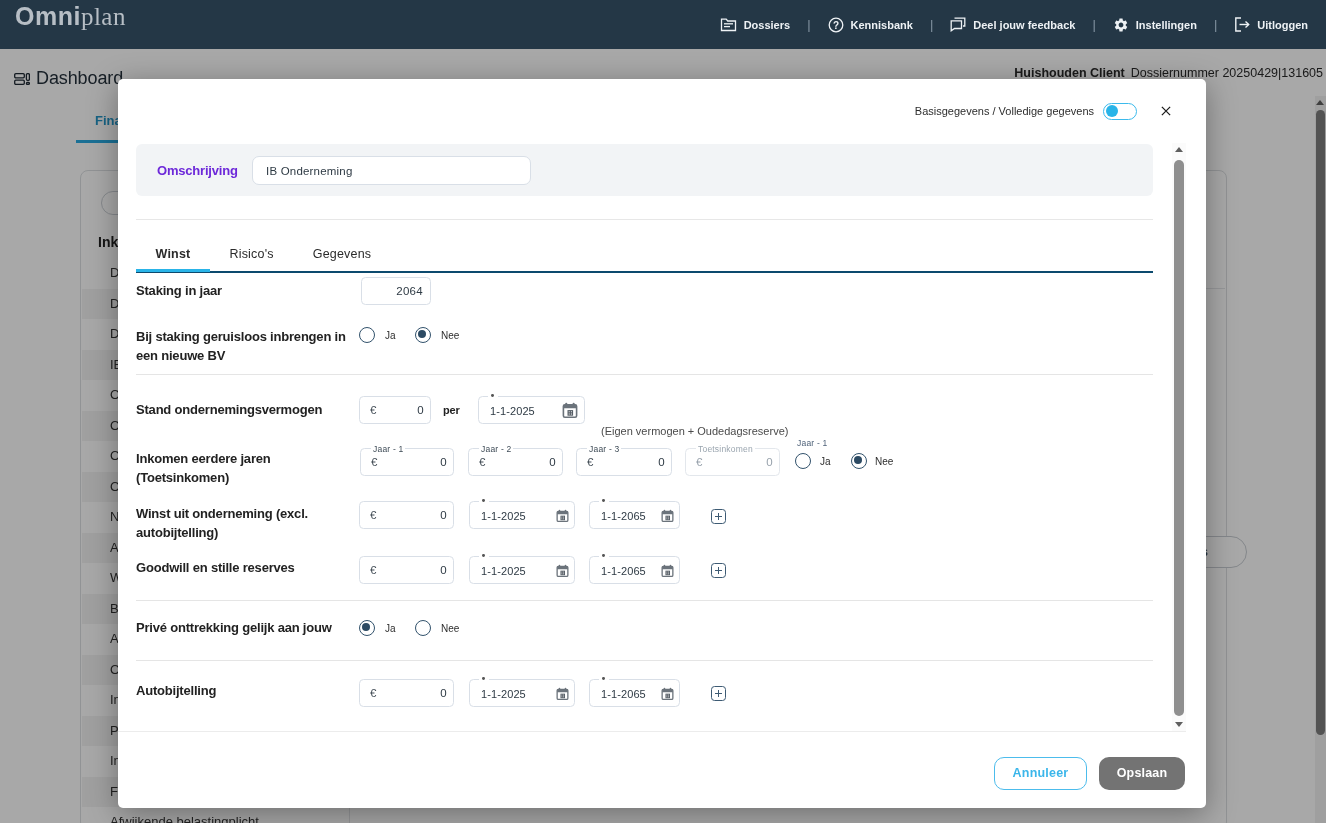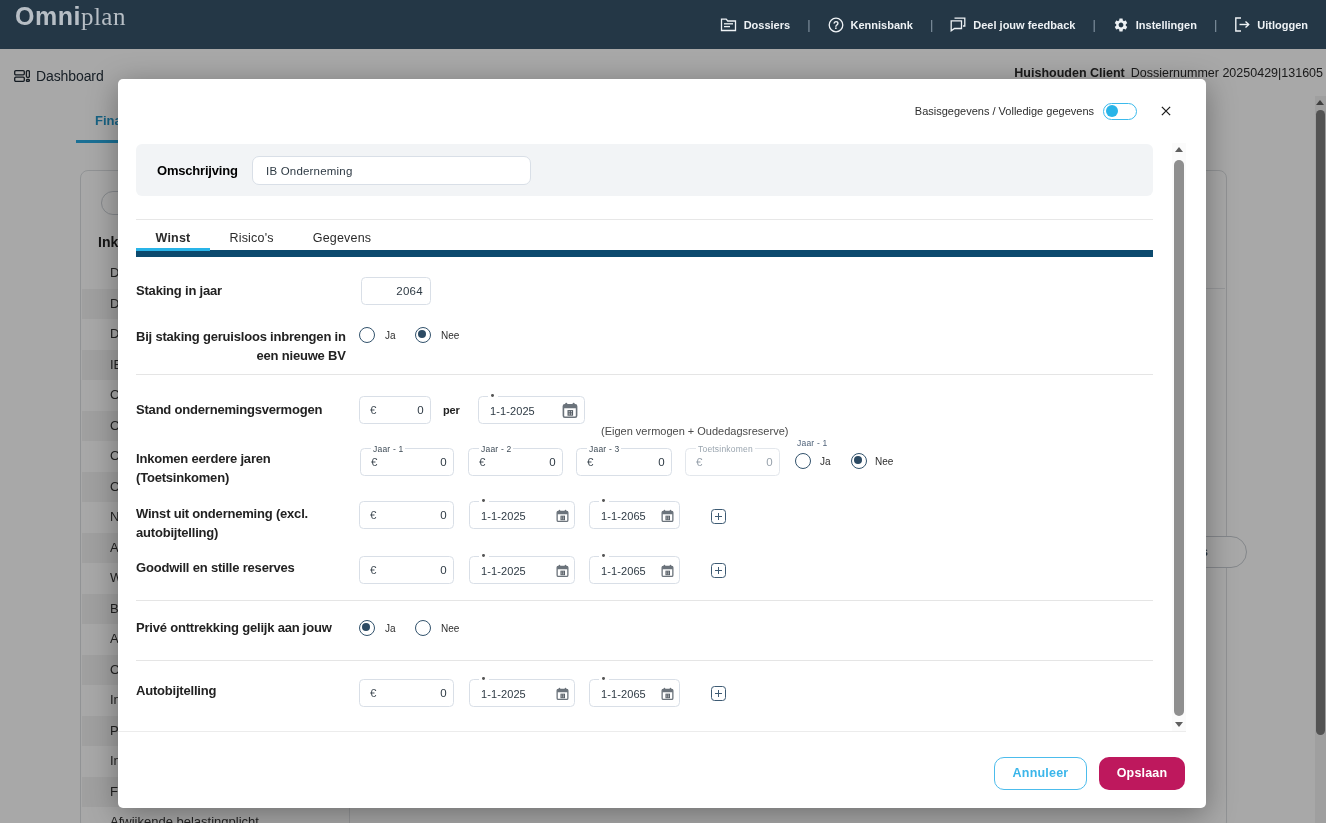--- a/index.html
+++ b/index.html
@@ -11,21 +11,21 @@
   #logo { position:absolute; left:15px; top:4px; font-size:25px; line-height:25px; color:#b7bec5; letter-spacing:0.5px; }
   #logo b { font-weight:700; font-family:"Liberation Sans",sans-serif; }
   #logo span { font-family:"Liberation Serif",serif; font-weight:400; }
   #nav { position:absolute; right:18px; top:0; height:49px; display:flex; align-items:center; color:#eef2f5; font-size:11px; font-weight:bold; letter-spacing:0; }
   #nav .it { display:flex; align-items:center; gap:7px; white-space:nowrap; }
   #nav .sep { color:#8494a2; font-weight:400; margin:0 17px; font-size:13px; }
   #nav svg { display:block; }
 
   
   #bar2 { position:absolute; left:0; top:49px; width:1326px; height:47px; background:#fff; }
-  #crumb { position:absolute; left:14px; top:19px; display:flex; align-items:center; gap:6px; font-size:14px; color:#25313c; letter-spacing:-0.1px; }
+  #crumb { position:absolute; left:14px; top:19px; display:flex; align-items:center; gap:6px; font-size:18px; color:#25313c; letter-spacing:-0.1px; }
   #hhc { position:absolute; right:3px; top:17px; font-size:12.5px; color:#2a2a2a; }
   #hhc b { margin-right:6px; }
 
   
   #page { position:absolute; left:0; top:96px; width:1326px; height:727px; background:#fff; }
   .bgtab { position:absolute; left:95px; top:17px; font-size:13px; font-weight:bold; color:#2496c9; }
   .bgtabline { position:absolute; left:76px; top:44px; width:110px; height:3px; background:#29abe2; }
   #bgcard { position:absolute; left:80px; top:74px; width:1147px; height:660px; background:#fff; border:1px solid #dcdfe2; border-radius:8px; }
   .bgrow { position:absolute; left:1px; width:266px; height:30.5px; font-size:13px; color:#333; line-height:30.5px; padding-left:28px; overflow:hidden; white-space:nowrap; }
   .bgrow.alt { background:#f3f3f3; }
@@ -46,26 +46,26 @@
   
   #modal { position:absolute; left:118px; top:79px; width:1088px; height:729px; background:#fff; border-radius:5px; box-shadow:0 6px 30px rgba(0,0,0,0.35); }
   #mtitle { position:absolute; left:18px; top:21px; font-size:20px; font-weight:bold; color:#1c1c1c; letter-spacing:0.9px; }
   #mtoglbl { position:absolute; right:112px; top:26px; font-size:11px; color:#2d2d2d; }
   #mtoggle { position:absolute; left:985px; top:24px; width:34px; height:17px; border:1.5px solid #3cbaec; border-radius:8.5px; background:#fff; }
   #mtoggle .knob { position:absolute; left:2px; top:1px; width:12px; height:12px; border-radius:50%; background:#29b4e8; }
   #mclose { position:absolute; left:1042px; top:26px; width:12px; height:12px; }
 
   
   #gpanel { position:absolute; left:18px; top:65px; width:1017px; height:52px; background:#f2f4f6; border-radius:6px; }
-  #gpanel .lbl { position:absolute; left:21px; top:19px; font-size:13px; font-weight:bold; color:#000000; letter-spacing:-0.2px; }
+  #gpanel .lbl { position:absolute; left:21px; top:19px; font-size:13px; font-weight:bold; color:#6d28d9; letter-spacing:-0.2px; }
   #gpanel input { position:absolute; left:116px; top:12px; width:279px; height:29px; border:1px solid #d9dfe7; border-radius:7px; font-family:inherit; font-size:11.5px; color:#2e3a44; padding:0 13px; letter-spacing:0.2px; outline:none; }
 
   
   #tabstop { position:absolute; left:18px; top:140px; width:1017px; height:1px; background:#e7e7e7; }
-  #tabs { position:absolute; left:18px; top:141px; width:1017px; height:37px; border-bottom:7px solid #0c4a6e; display:flex; }
+  #tabs { position:absolute; left:18px; top:157px; width:1017px; height:37px; border-bottom:2px solid #0c4a6e; display:flex; }
   #tabs .tab { padding:0 19.5px; font-size:12.5px; color:#2b2b2b; line-height:37px; position:relative; letter-spacing:0.2px; }
   #tabs .tab.on { font-weight:bold; }
   #tabs .tab.on:after { content:""; position:absolute; left:0; right:0; bottom:-1px; height:3px; background:#29b4e8; }
 
   
   .flabel { position:absolute; left:18px; font-size:13px; font-weight:bold; color:#222; letter-spacing:-0.2px; line-height:19px; }
   .divider { position:absolute; left:18px; width:1017px; height:1px; background:#e5e5e5; }
 
   .numin { position:absolute; height:28px; border:1px solid #d9dfe7; border-radius:4.5px; background:#fff; font-size:11.5px; color:#2e3a44; }
   .numin .eur { position:absolute; left:10px; top:7px; color:#454f58; }
@@ -94,21 +94,21 @@
 
   
   #msb { position:absolute; left:1054px; top:64px; width:14px; height:588px; background:#fbfbfb; }
   #msb .th { position:absolute; left:2px; top:17px; width:10px; height:556px; background:#8f8f8f; border-radius:5px; }
   #msb .aru { position:absolute; left:3px; top:4px; width:0; height:0; border-left:4px solid transparent; border-right:4px solid transparent; border-bottom:5px solid #5f5f5f; }
   #msb .ard { position:absolute; left:3px; bottom:4px; width:0; height:0; border-left:4px solid transparent; border-right:4px solid transparent; border-top:5px solid #5f5f5f; }
 
   
   #mfootline { position:absolute; left:0; top:652px; width:1068px; height:1px; background:#ececec; }
   #btn-annuleer { position:absolute; left:876px; top:678px; width:93px; height:33px; background:#fff; border:1.3px solid #4cbcec; border-radius:10px; color:#3bb6ea; font-size:12.5px; font-weight:bold; text-align:center; line-height:30px; letter-spacing:0.2px; }
-  #btn-opslaan { position:absolute; left:981px; top:678px; width:86px; height:33px; background:#be185d; border-radius:10px; color:#fff; font-size:12.5px; font-weight:bold; text-align:center; line-height:33px; letter-spacing:0.2px; }
+  #btn-opslaan { position:absolute; left:981px; top:678px; width:86px; height:33px; background:#737373; border-radius:10px; color:#fff; font-size:12.5px; font-weight:bold; text-align:center; line-height:33px; letter-spacing:0.2px; }
 </style>
 </head>
 <body>
 
 <div id="hdr">
   <div id="logo"><b>Omni</b><span>plan</span></div>
   <div id="nav">
     <span class="it"><svg width="17" height="15" viewBox="0 0 17 15" fill="none" stroke="#eef2f5" stroke-width="1.3">
           <path d="M1.5 2.2 L6.2 2.2 L7.7 4 L15.5 4 L15.5 13.5 L1.5 13.5 Z"></path>
           <path d="M4 6.8 H13"></path>
@@ -210,21 +210,21 @@
     <div class="tab">Gegevens</div>
   </div>
 
   <div id="formarea">
 
     <div class="flabel" style="top:202px;">Staking in jaar</div>
     <div class="numin" style="left:243px; top:198px; width:70px;">
         <span class="val" style="right:7px;">2064</span>
       </div>
 
-    <div class="flabel" style="top:248px;text-align:right;">Bij staking geruisloos inbrengen in<br>een nieuwe BV</div>
+    <div class="flabel" style="top:248px;">Bij staking geruisloos inbrengen in<br>een nieuwe BV</div>
     <div class="radio" style="left:241px; top:248px;"></div>
     <div class="rlbl" style="left:267px; top:252px;">Ja</div>
     <div class="radio on" style="left:297px; top:248px;"></div>
     <div class="rlbl" style="left:323px; top:252px;">Nee</div>
 
     <div class="divider" style="top:295px;"></div>
 
     <div class="flabel" style="top:321px;">Stand ondernemingsvermogen</div>
     <div class="numin" style="left:241px; top:317px; width:72px;">
         <span class="eur">€</span>

